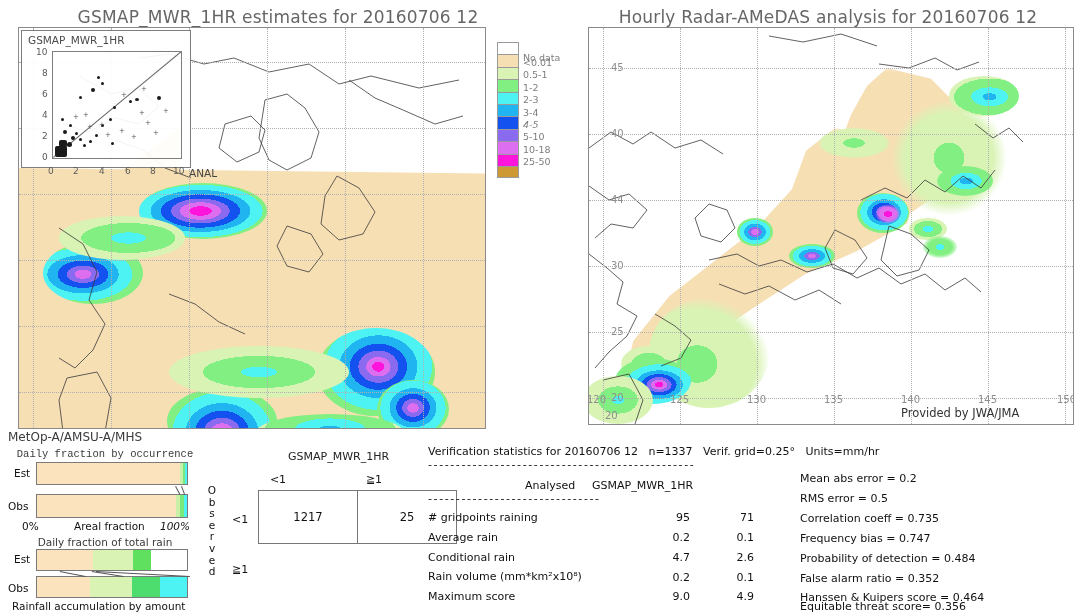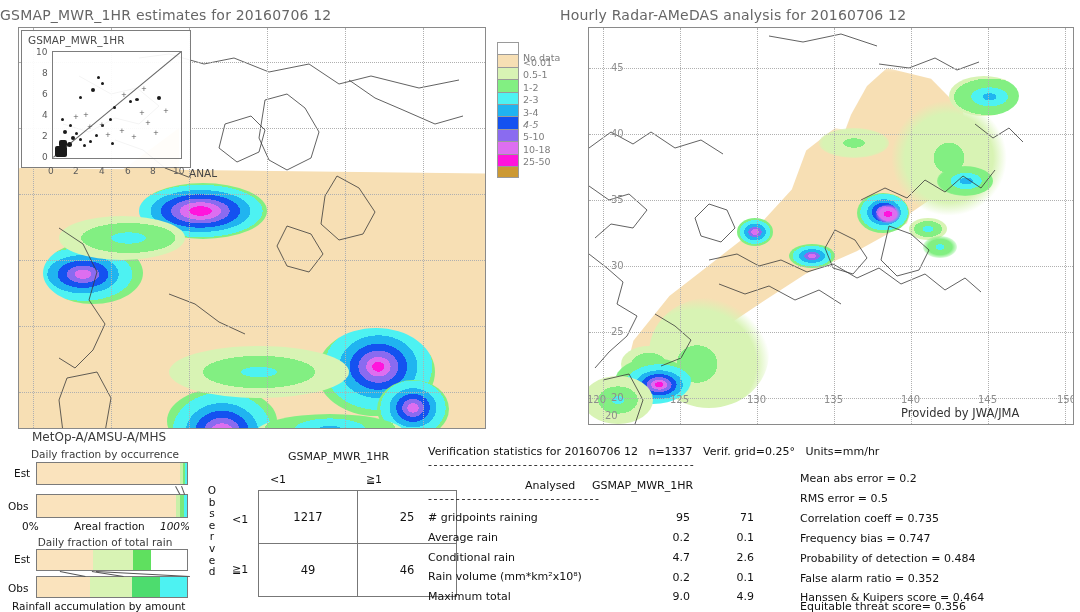--- a/index.html
+++ b/index.html
@@ -1,19 +1,19 @@
 <!DOCTYPE html>
 <html><head>
 <meta charset="utf-8">
 <style>
   html,body{margin:0;padding:0;background:#ffffff;}
   body{width:1080px;height:612px;position:relative;overflow:hidden;
        font-family:"DejaVu Sans","Liberation Sans",sans-serif;color:#222;}
 
-  .panel-title{position:absolute;color:#666;font-size:14px;letter-spacing:.2px;}
+  .panel-title{position:absolute;text-align:center;color:#666;font-size:17px;letter-spacing:.2px;padding-left:8px;}
 
   
   .map-frame{position:absolute;border:1px solid #8a8a8a;background:#ffffff;overflow:hidden;}
   .map-inner{position:absolute;inset:0;overflow:hidden;}
 
   .grid-v,.grid-h{position:absolute;background:transparent;}
   .grid-v{width:0;border-left:1px dotted #b0b0b0;top:0;bottom:0;}
   .grid-h{height:0;border-top:1px dotted #b0b0b0;left:0;right:0;}
 
   .tick-lab{position:absolute;color:#8d8d8d;font-size:10px;}
@@ -186,21 +186,21 @@
 
     <div class="sc-axis-lab" style="left:29px;top:138px;">0</div>
     <div class="sc-axis-lab" style="left:54px;top:138px;">2</div>
     <div class="sc-axis-lab" style="left:80px;top:138px;">4</div>
     <div class="sc-axis-lab" style="left:106px;top:138px;">6</div>
     <div class="sc-axis-lab" style="left:131px;top:138px;">8</div>
     <div class="sc-axis-lab" style="left:154px;top:138px;">10</div>
   </div>
 </div>
 
-<div class="sat-lab" style="left:32px;top:430px;">MetOp-A/AMSU-A/MHS</div>
+<div class="sat-lab" style="left:8px;top:430px;">MetOp-A/AMSU-A/MHS</div>
 
 <div class="cbar" style="left:497px;top:42px;">
   <div id="cbar-swatches">
       <div class="cbar-sw" style="background: rgb(255, 255, 255);"></div>
       <div class="cbar-sw" style="background: rgb(247, 223, 180);"></div>
       <div class="cbar-sw" style="background: rgb(216, 243, 180);"></div>
       <div class="cbar-sw" style="background: rgb(130, 239, 130);"></div>
       <div class="cbar-sw" style="background: rgb(77, 242, 242);"></div>
       <div class="cbar-sw" style="background: rgb(32, 180, 240);"></div>
       <div class="cbar-sw" style="background: rgb(20, 82, 240);"></div>
@@ -303,40 +303,40 @@
     <div class="grid-v" style="left:476px;"></div>
     <div class="grid-h" style="top:40px;"></div>
     <div class="grid-h" style="top:106px;"></div>
     <div class="grid-h" style="top:172px;"></div>
     <div class="grid-h" style="top:238px;"></div>
     <div class="grid-h" style="top:304px;"></div>
     <div class="grid-h" style="top:370px;"></div>
 
     <div class="tick-lab" style="left:22px;top:34px;">45</div>
     <div class="tick-lab" style="left:22px;top:100px;">40</div>
-    <div class="tick-lab" style="left:22px;top:166px;">35</div>
+    <div class="tick-lab" style="left:22px;top:166px;">44</div>
     <div class="tick-lab" style="left:22px;top:232px;">30</div>
     <div class="tick-lab" style="left:22px;top:298px;">25</div>
     <div class="tick-lab" style="left:22px;top:364px;">20</div>
 
     <div class="tick-lab" style="left:-2px;top:366px;">120</div>
     <div class="tick-lab" style="left:81px;top:366px;">125</div>
     <div class="tick-lab" style="left:158px;top:366px;">130</div>
     <div class="tick-lab" style="left:235px;top:366px;">135</div>
     <div class="tick-lab" style="left:312px;top:366px;">140</div>
     <div class="tick-lab" style="left:389px;top:366px;">145</div>
     <div class="tick-lab" style="left:468px;top:366px;">150</div>
 
     <div class="tick-lab" style="left:16px;top:382px;">20</div>
 
     <div class="provided" style="left:312px;top:378px;">Provided by JWA/JMA</div>
   </div>
 </div>
 
-<div class="frac-title" style="left:10px;top:448px;width:190px;">Daily fraction by occurrence</div>
+<div class="frac-title" style="left:10px;top:448px;width:190px;font-family:Liberation Mono, monospace;">Daily fraction by occurrence</div>
 <div class="frac-lab" style="left:14px;top:467px;">Est</div>
 <div class="frac-bar" id="frac0r0" style="left:36px;top:462px;width:152px;height:23px;">
     <div class="seg" style="width: 95%; background: rgb(250, 227, 189);"></div>
     <div class="seg" style="width: 2.2%; background: rgb(200, 240, 168);"></div>
     <div class="seg" style="width: 1.6%; background: rgb(122, 232, 122);"></div>
     <div class="seg" style="width: 1.2%; background: rgb(77, 242, 242);"></div>
   </div>
 <div class="frac-lab" style="left:8px;top:500px;">Obs</div>
 <div class="frac-bar" id="frac0r1" style="left:36px;top:494px;width:152px;height:24px;">
     <div class="seg" style="width: 92.5%; background: rgb(250, 227, 189);"></div>
@@ -376,24 +376,20 @@
 <div class="tbl-rowh" style="left:232px;top:563px;">≧1</div>
 <div class="obs-vert" style="left:206px;top:485px;">
   <span id="obs-vert-letters">O<br>b<br>s<br>e<br>r<br>v<br>e<br>d</span>
 </div>
 <table class="tbl" style="left:258px;top:490px;">
   <tbody>
       <tr>
     <td>1217</td>
     <td>25</td>
   </tr>
-  <tr>
-    <td>49</td>
-    <td>46</td>
-  </tr>
 </tbody>
   </table>
 
 <div class="stat-head" style="left:428px;top:445px;">Verification statistics for 20160706 12   n=1337   Verif. grid=0.25°   Units=mm/hr</div>
 <div class="dashes" style="left:428px;top:458px;">
   ------------------------------------------------
 </div>
 <div class="stat-row" style="left:525px;top:479px;">Analysed</div>
 <div class="stat-row" style="left:592px;top:479px;">GSMAP_MWR_1HR</div>
 <div class="dashes" style="left:428px;top:492px;">
@@ -409,21 +405,21 @@
 <div class="stat-val" style="left:712px;top:531px;">0.1</div>
 
 <div class="stat-row" style="left:428px;top:551px;">Conditional rain</div>
 <div class="stat-val" style="left:648px;top:551px;">4.7</div>
 <div class="stat-val" style="left:712px;top:551px;">2.6</div>
 
 <div class="stat-row" style="left:428px;top:570px;">Rain volume (mm*km²x10⁸)</div>
 <div class="stat-val" style="left:648px;top:571px;">0.2</div>
 <div class="stat-val" style="left:712px;top:571px;">0.1</div>
 
-<div class="stat-row" style="left:428px;top:590px;">Maximum total</div>
+<div class="stat-row" style="left:428px;top:590px;">Maximum score</div>
 <div class="stat-val" style="left:648px;top:590px;">9.0</div>
 <div class="stat-val" style="left:712px;top:590px;">4.9</div>
 
 <div class="score-row" style="left:800px;top:472px;">Mean abs error = 0.2</div>
 <div class="score-row" style="left:800px;top:492px;">RMS error = 0.5</div>
 <div class="score-row" style="left:800px;top:512px;">Correlation coeff = 0.735</div>
 <div class="score-row" style="left:800px;top:532px;text-align:center;">Frequency bias = 0.747</div>
 <div class="score-row" style="left:800px;top:552px;">Probability of detection = 0.484</div>
 <div class="score-row" style="left:800px;top:572px;">False alarm ratio = 0.352</div>
 <div class="score-row" style="left:800px;top:591px;">Hanssen &amp; Kuipers score = 0.464</div>

